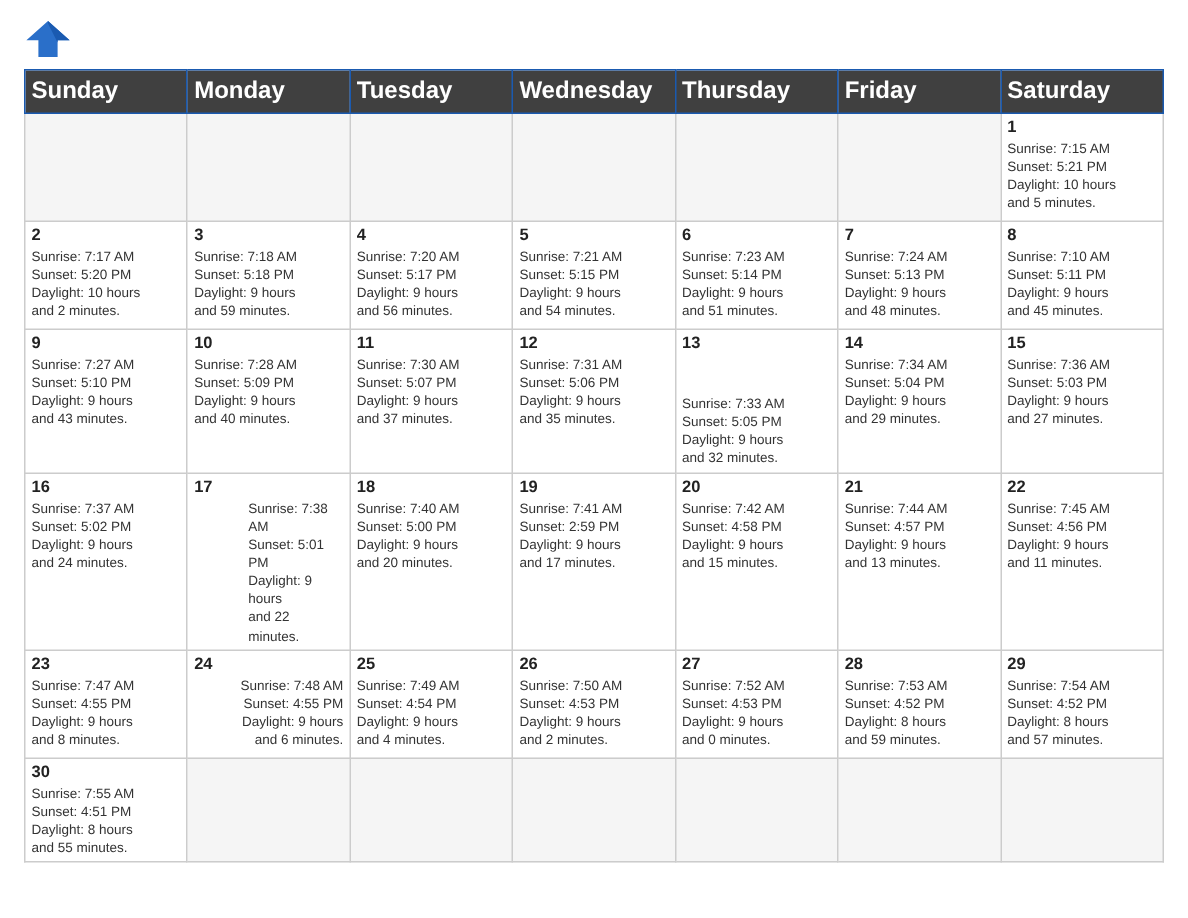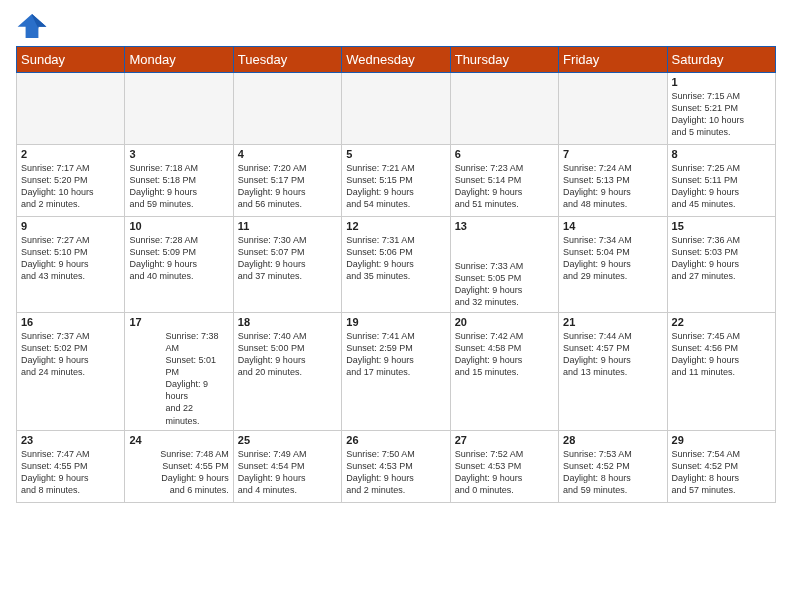--- a/index.html
+++ b/index.html
@@ -50,24 +50,24 @@
     .subtitle {
       font-size: 13px;
       color: #444;
     }
     .calendar {
       width: 100%;
       border-collapse: collapse;
       border: 1px solid #ccc;
     }
     .calendar th {
-      background: #c2410c;
+      background: #404040;
       color: #fff;
-      font-size: 13px;
-      font-weight: normal;
+      font-size: 16px;
+      font-weight: bold;
       padding: 5px 4px;
       text-align: left;
       border: 1px solid #1a5ab0;
     }
     .calendar td {
       width: calc(100% / 7);
       vertical-align: top;
       border: 1px solid #ccc;
       padding: 3px 4px;
       font-size: 9.5px;
@@ -181,21 +181,21 @@
           </td>
           <td>
             <span class="day-num">7</span>
             <div class="day-info" style="white-space: pre-line;">Sunrise: 7:24 AM
 Sunset: 5:13 PM
 Daylight: 9 hours
 and 48 minutes.</div>
           </td>
           <td>
             <span class="day-num">8</span>
-            <div class="day-info" style="white-space: pre-line;">Sunrise: 7:25 AM
+            <div class="day-info" style="white-space: pre-line;">Sunrise: 7:10 AM
 Sunset: 5:11 PM
 Daylight: 9 hours
 and 45 minutes.</div>
           </td>
         </tr>
         <tr>
           <td>
             <span class="day-num">9</span>
             <div class="day-info" style="white-space: pre-line;">Sunrise: 7:27 AM
 Sunset: 5:10 PM
@@ -340,15 +340,30 @@
 and 59 minutes.</div>
           </td>
           <td>
             <span class="day-num">29</span>
             <div class="day-info" style="white-space: pre-line;">Sunrise: 7:54 AM
 Sunset: 4:52 PM
 Daylight: 8 hours
 and 57 minutes.</div>
           </td>
         </tr>
+        <tr>
+          <td class="last-row">
+            <span class="day-num">30</span>
+            <div class="day-info" style="white-space: pre-line;">Sunrise: 7:55 AM
+Sunset: 4:51 PM
+Daylight: 8 hours
+and 55 minutes.</div>
+          </td>
+          <td class="empty last-row"></td>
+          <td class="empty last-row"></td>
+          <td class="empty last-row"></td>
+          <td class="empty last-row"></td>
+          <td class="empty last-row"></td>
+          <td class="empty last-row"></td>
+        </tr>
       </tbody>
   </table>
 </div>
 
 </body></html>

